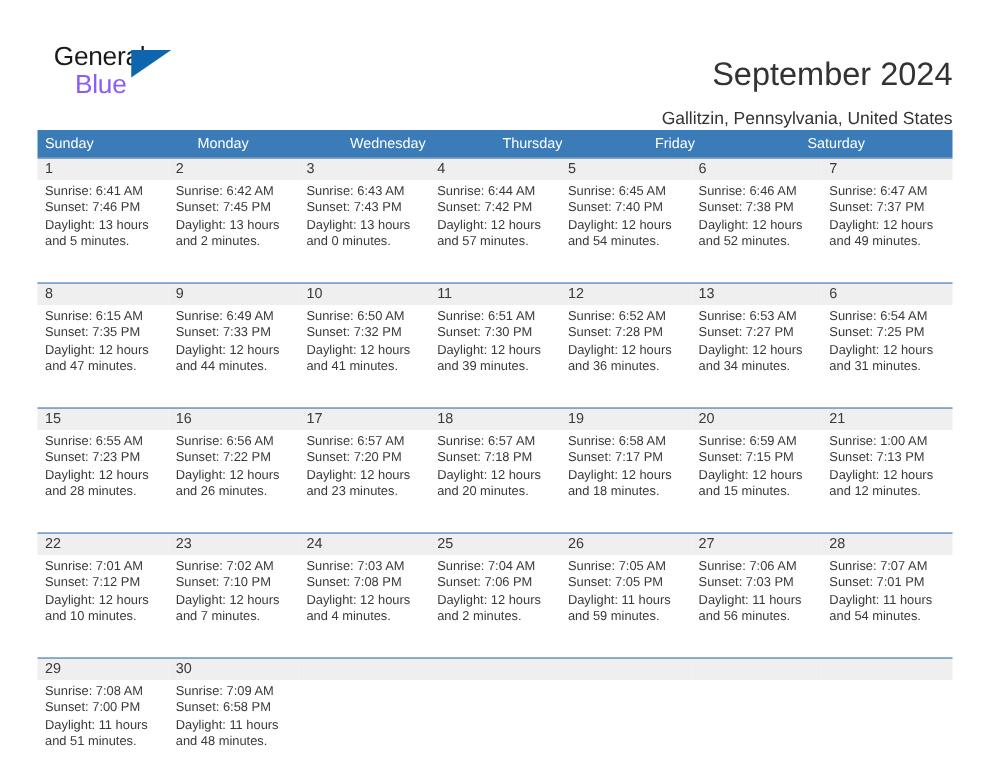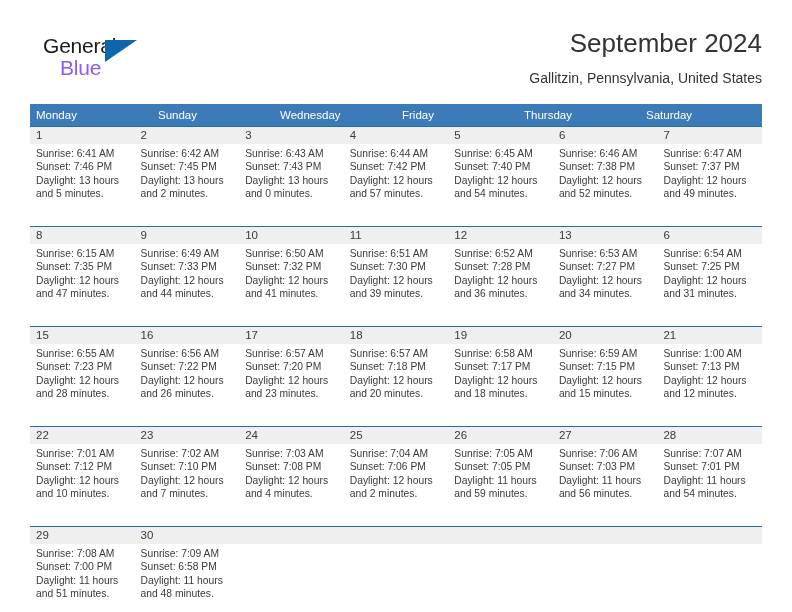--- a/index.html
+++ b/index.html
@@ -61,21 +61,21 @@
     top: 6px;
     width: 0;
     height: 0;
     border-left: 32px solid #0d66ad;
     border-bottom: 22px solid transparent;
   }
 
   .title-block {
     position: absolute;
     right: 0;
-    top: 0;
+    top: 16px;
     text-align: right;
   }
   .month-title {
     font-size: 26px;
     font-weight: normal;
     color: #333333;
     line-height: 34px;
     white-space: nowrap;
   }
   .location {
@@ -164,25 +164,25 @@
 
     <div class="title-block">
       <div class="month-title">September 2024</div>
       <div class="location">Gallitzin, Pennsylvania, United States</div>
     </div>
 
   </div>
 
   <div class="calendar">
     <div class="weekday-row" id="weekday-row">
+        <div class="weekday-cell">Sunday</div>
         <div class="weekday-cell">Monday</div>
-        <div class="weekday-cell">Sunday</div>
         <div class="weekday-cell">Wednesday</div>
+        <div class="weekday-cell">Thursday</div>
         <div class="weekday-cell">Friday</div>
-        <div class="weekday-cell">Thursday</div>
         <div class="weekday-cell">Saturday</div>
       </div>
     <div id="weeks-container">
         <div class="week-row">
           <div class="week-inner">
             <div class="day-cell">
               <div class="day-number-band">1</div>
               <div class="day-body">
                 <div>Sunrise: 6:41 AM</div>
                 <div>Sunset: 7:46 PM</div>

